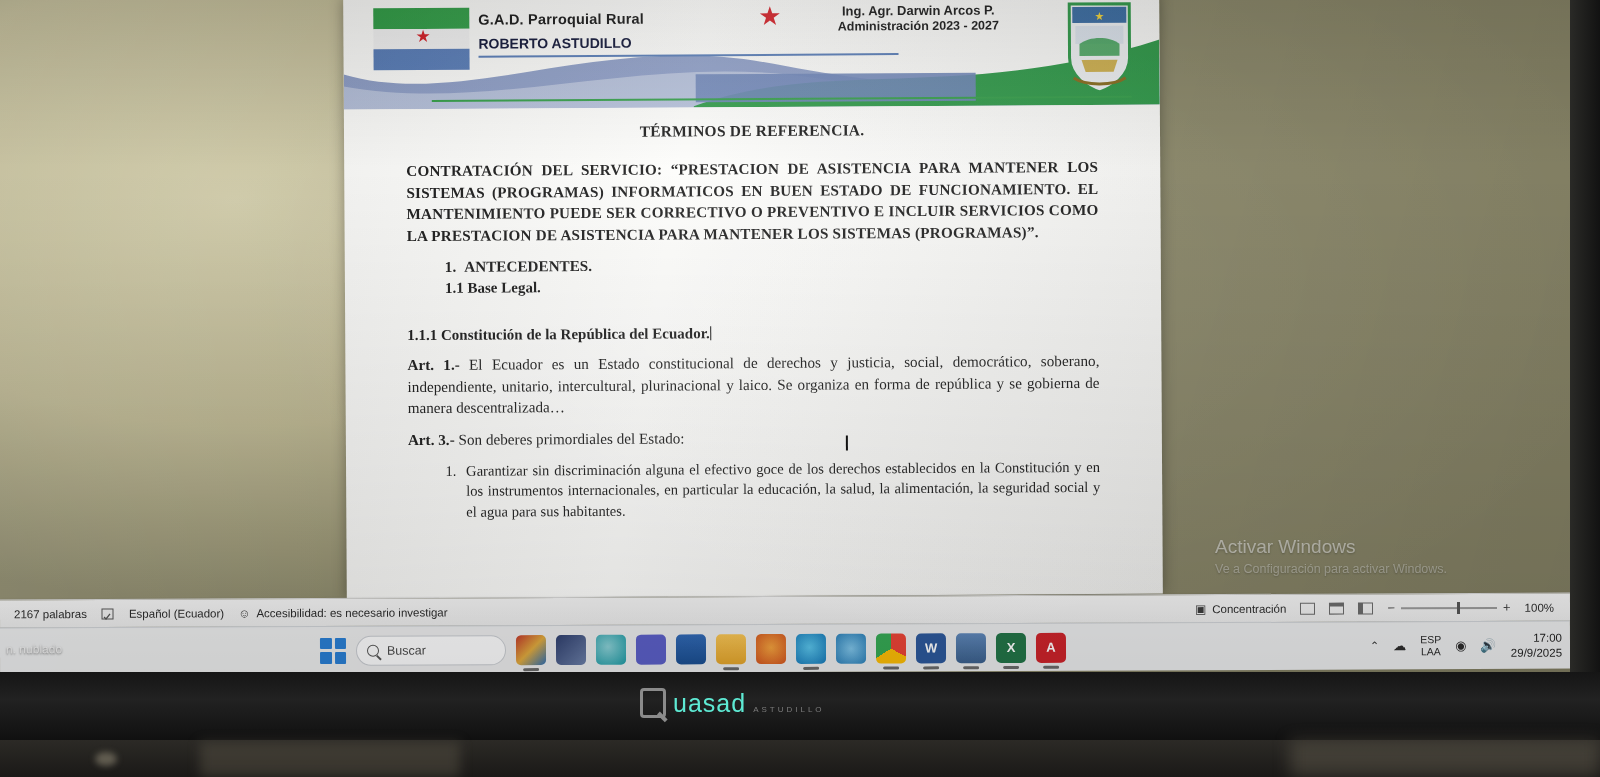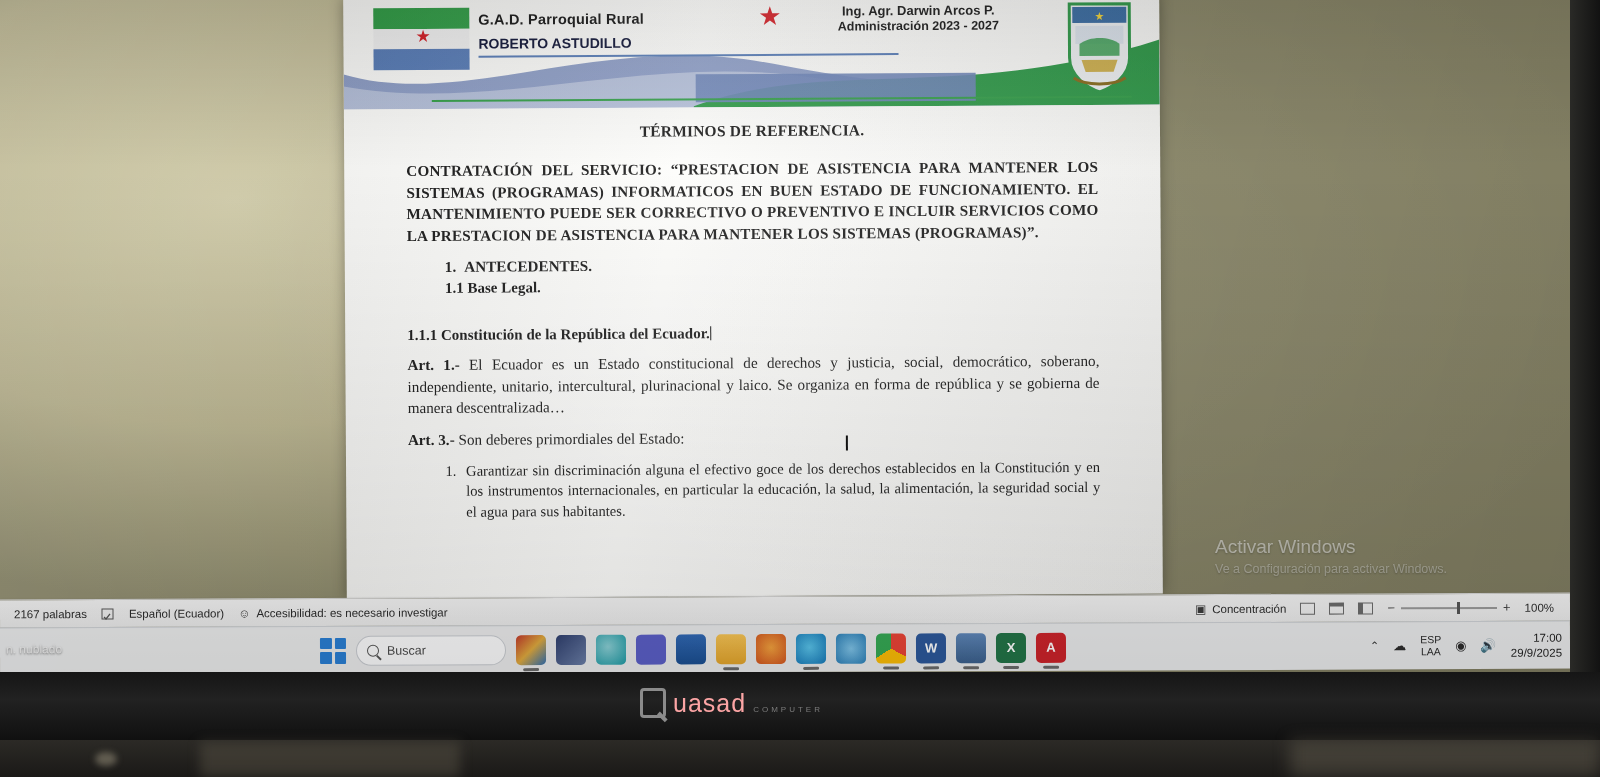--- a/index.html
+++ b/index.html
@@ -196,21 +196,21 @@
   }
   #brand {
     position:absolute; left: 640px; top: 688px; z-index: 75;
     display:flex; align-items:center; gap: 7px;
     color: #8e8e8e;
   }
   #brand .q {
     width: 26px; height: 30px; border: 3.5px solid #8b8b8b; border-radius: 4px; position:relative;
   }
   #brand .q:after { content:""; position:absolute; right:-5px; bottom:-3px; width: 11px; height: 3.5px; background:#8b8b8b; transform: rotate(45deg); }
-  #brand .bn { font-family:"Liberation Sans", sans-serif; font-size: 25px; letter-spacing: 1px; color:#fca5a5; }
+  #brand .bn { font-family:"Liberation Sans", sans-serif; font-size: 25px; letter-spacing: 1px; color:#5eead4; }
   #brand .bs { font-family:"Liberation Sans", sans-serif; font-size: 8px; letter-spacing: 3px; color:#7c7c7c; margin-top: 12px; }
   #floor {
     position:absolute; left:0; top: 740px; width: 1600px; height: 37px;
     background: linear-gradient(#2c2a26, #1a1917);
     z-index: 70;
   }
   #floor .blob1 { position:absolute; left: 200px; top: 2px; width: 260px; height: 35px; background: rgba(90,84,70,0.45); filter: blur(6px); }
   #floor .blob2 { position:absolute; left: 1290px; top: 0; width: 310px; height: 37px; background: rgba(120,112,95,0.35); filter: blur(8px); }
   #floor .blob3 { position:absolute; left: 95px; top: 12px; width: 22px; height: 14px; background: rgba(160,152,130,0.5); filter: blur(3px); border-radius:50%; }
   #right-dark {
@@ -387,19 +387,19 @@
   </div>
 
   <div id="glare"></div>
   <div id="right-dark"></div>
 </div>
 
 <div id="bezel-bottom"></div>
 <div id="brand">
   <span class="q"></span>
   <span class="bn">uasad</span>
-  <span class="bs">COMPUTER</span>
+  <span class="bs">ASTUDILLO</span>
 </div>
 <div id="floor">
   <div class="blob1"></div>
     <div class="blob2"></div>
     <div class="blob3"></div>
 </div>
 
 </body></html>

